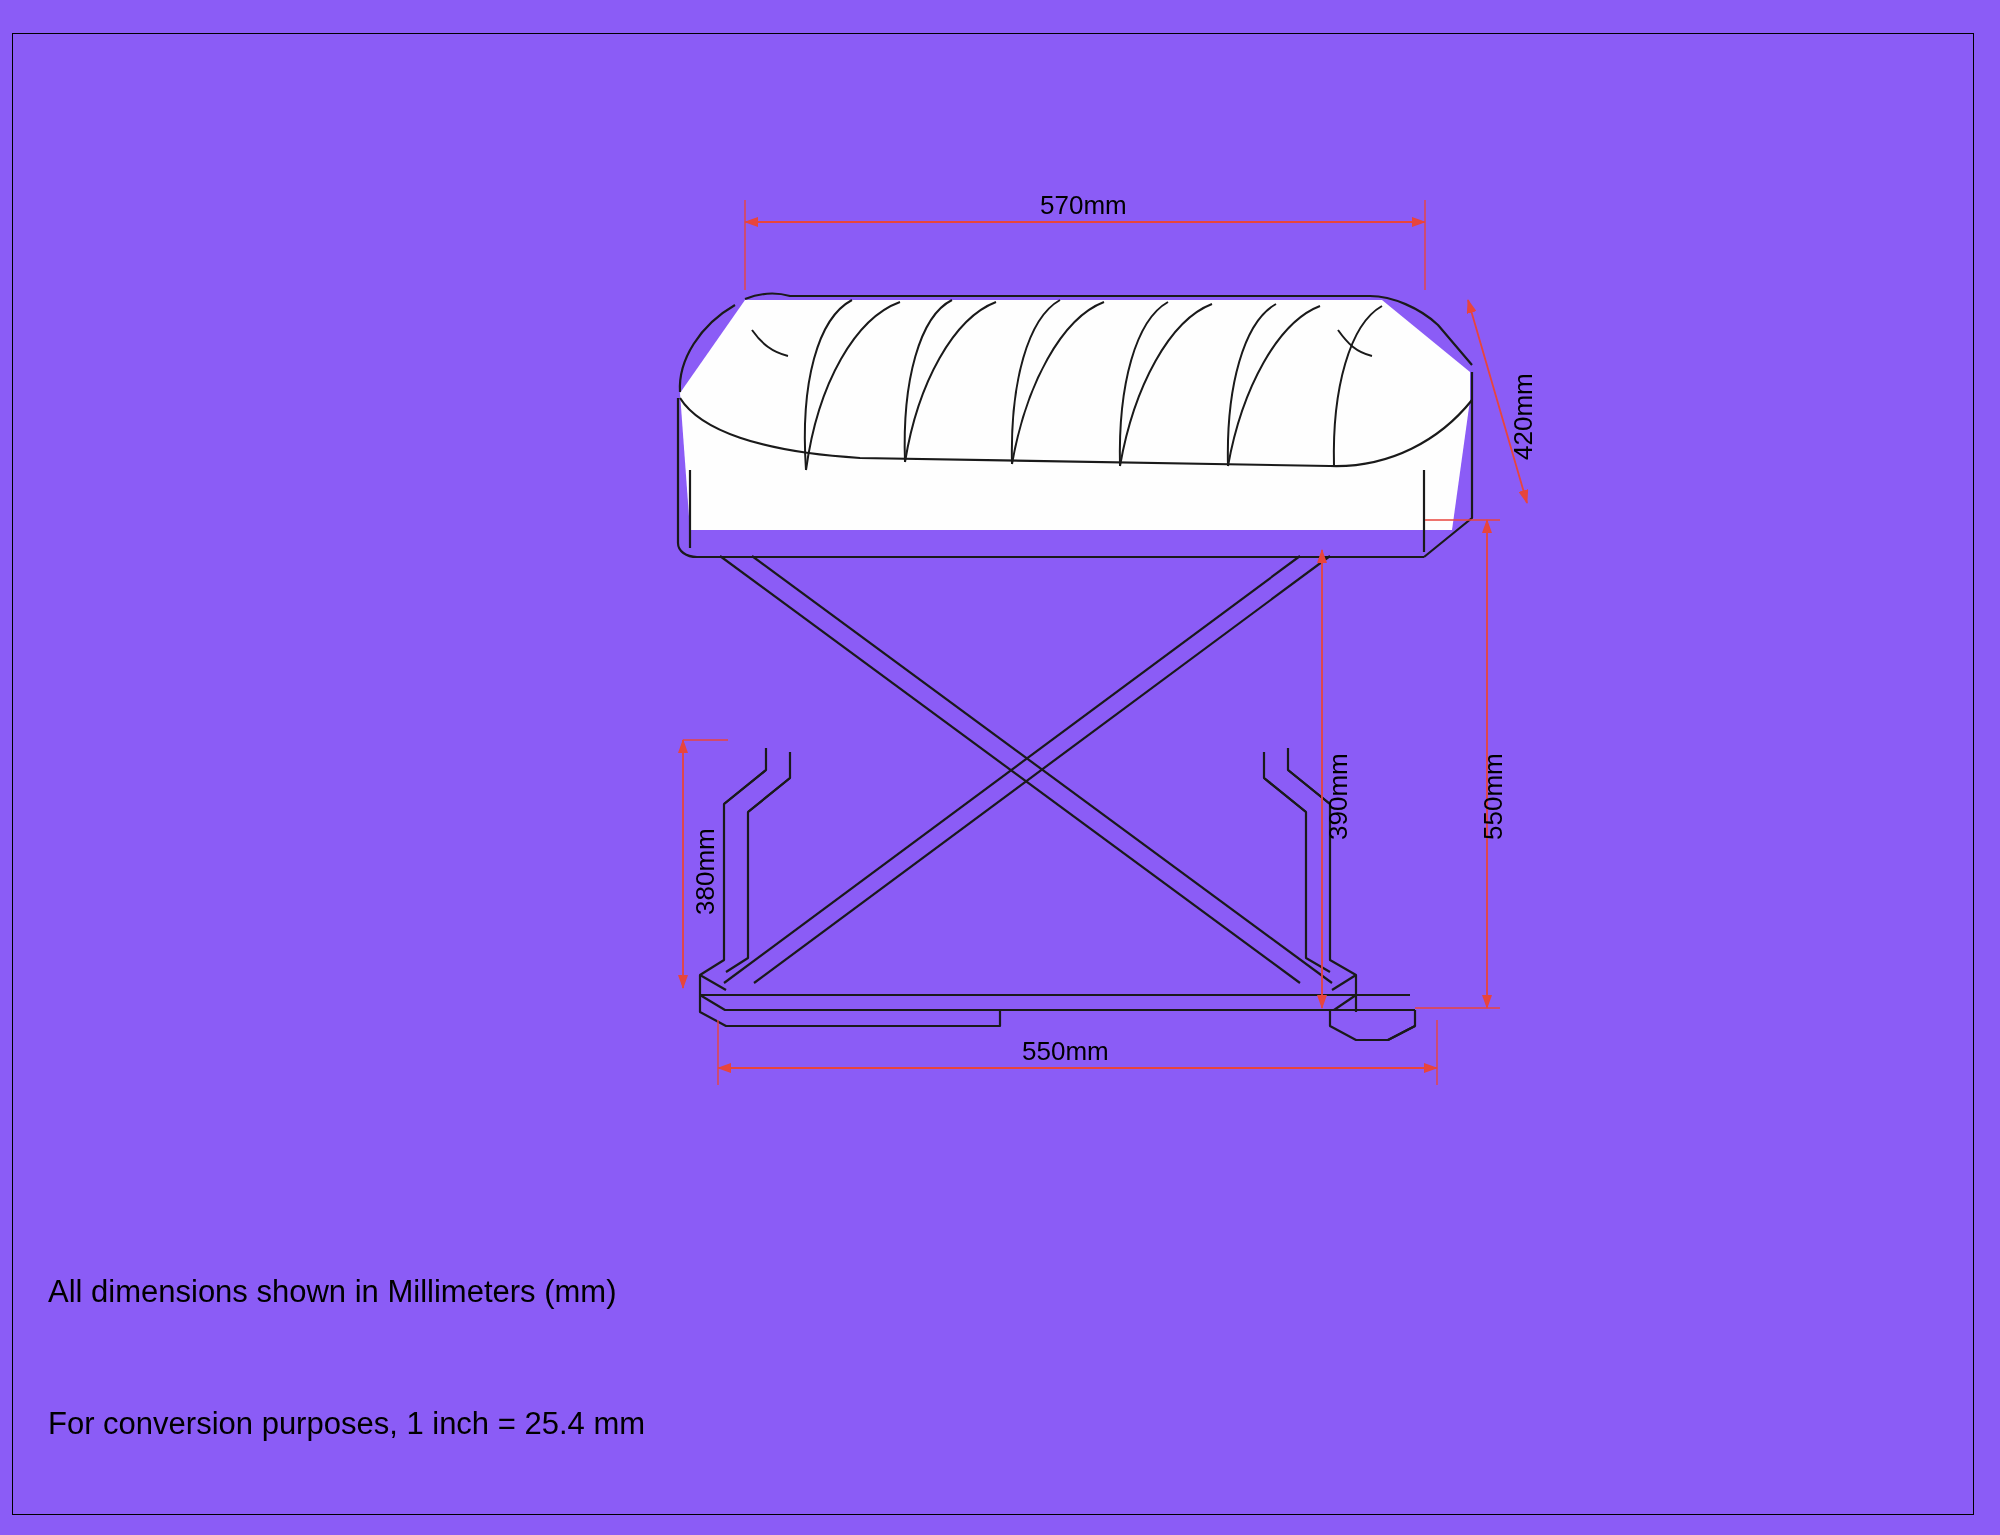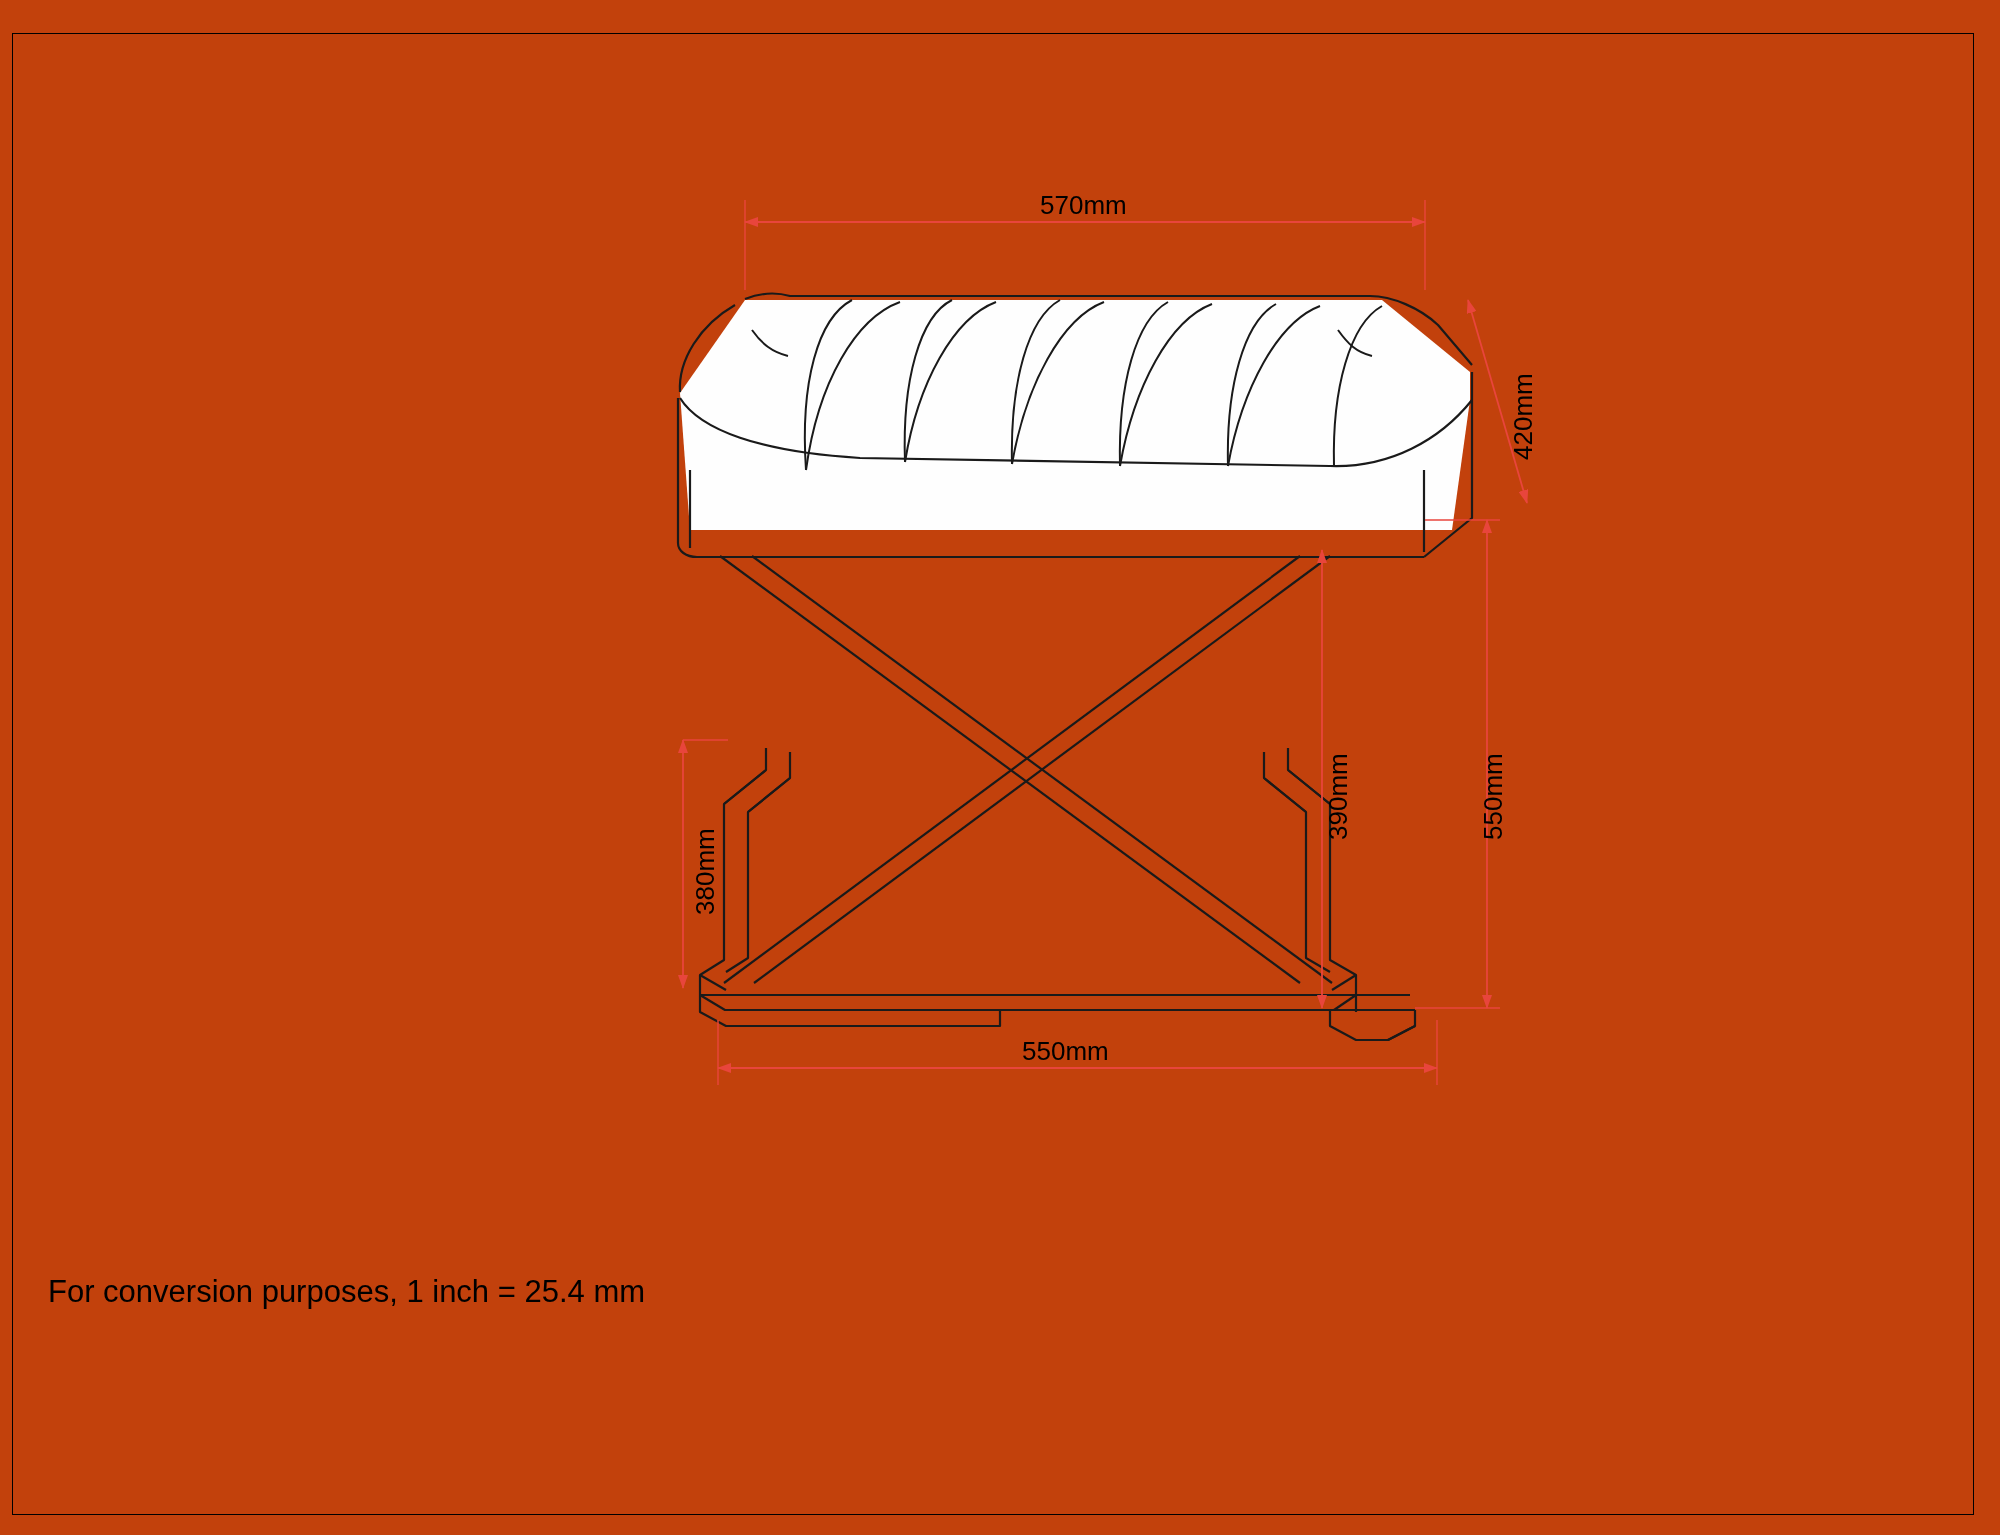--- a/index.html
+++ b/index.html
@@ -7,21 +7,21 @@
     padding: 0;
     background: #ffffff;
   }
   body {
     font-family: "Liberation Sans", sans-serif;
   }
   #page {
     position: relative;
     width: 2000px;
     height: 1535px;
-    background: #c2410c;
+    background: #8b5cf6;
     overflow: hidden;
   }
   #frame {
     position: absolute;
     left: 12px;
     top: 33px;
     width: 1962px;
     height: 1482px;
     border: 1px solid #000000;
     box-sizing: border-box;
@@ -164,18 +164,19 @@
 
   <div class="dim-label vert" style="left:1323px; top:840px;">390mm</div>
 
   <div class="dim-label vert" style="left:1478px; top:840px;">550mm</div>
 
   <div class="dim-label vert" style="left:690px; top:915px;">380mm</div>
 
   <div class="dim-label" style="left:1022px; top:1036px;">550mm</div>
 
   <div id="notes">
+    <span class="note-line">All dimensions shown in Millimeters (mm)</span>
     <span class="note-line">For conversion purposes, 1 inch = 25.4 mm</span>
     
     
   </div>
 
 </div>
 
 </body></html>

